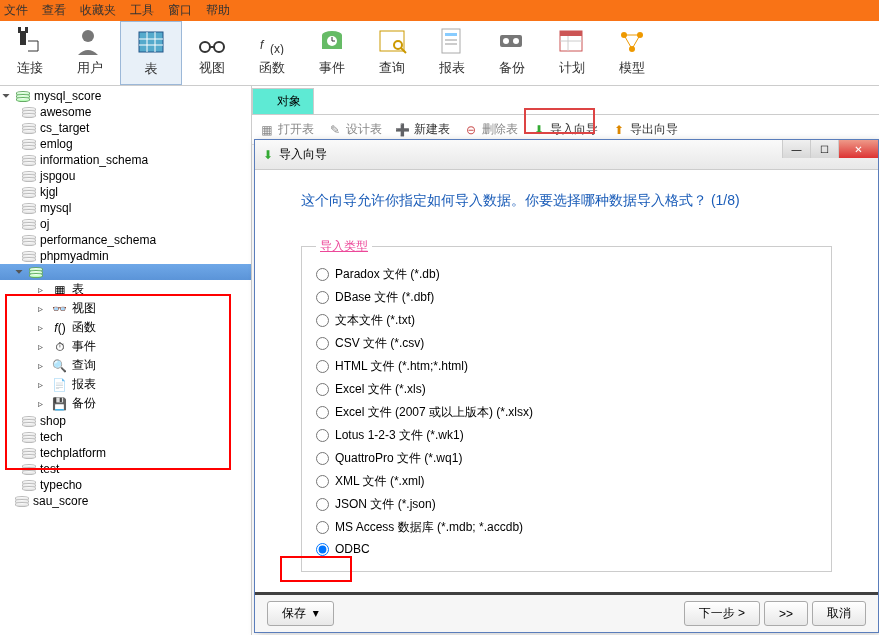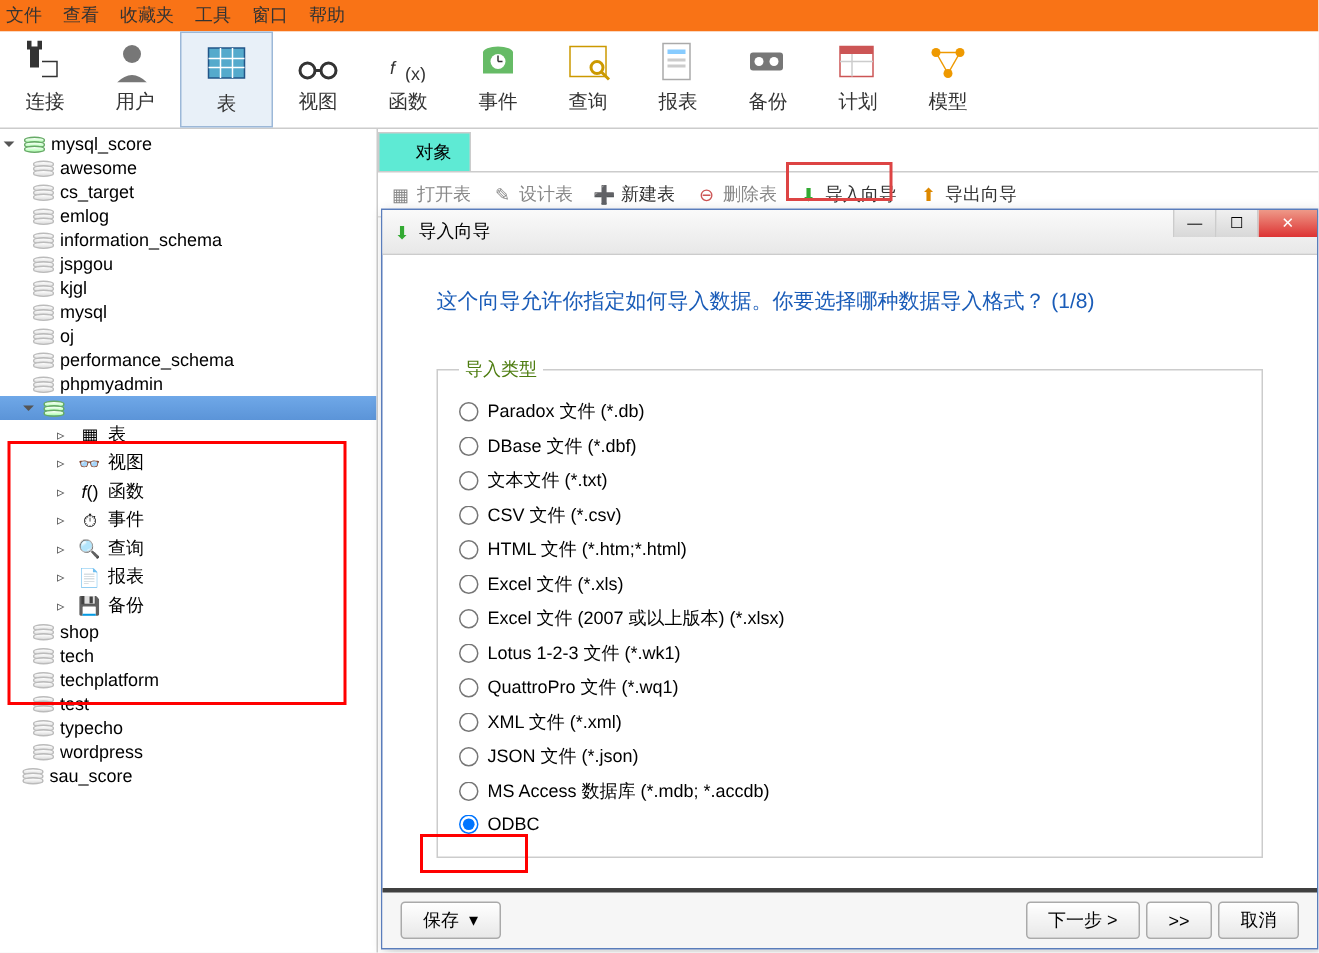--- a/index.html
+++ b/index.html
@@ -34,24 +34,24 @@
 .tablist-bar { display: flex; align-items: center; padding: 6px 8px; gap: 14px; border-bottom: 1px solid #e0e0e0; position: relative; }
 .tb-btn { display: flex; align-items: center; gap: 4px; color: #888; }
 .tb-btn.enabled { color: #333; }
 .tb-btn .bicon { width: 14px; height: 14px; display: flex; align-items: center; justify-content: center; }
 .red-box2 { position: absolute; border: 2px solid #d44; left: 524px; top: 108px; width: 71px; height: 26px; pointer-events: none; z-index: 5; }
 .dialog { position: absolute; left: 254px; top: 139px; right: 0; height: 494px; border: 1px solid #5a7dbb; background: #fff; box-shadow: 2px 2px 8px rgba(0,0,0,.2); z-index: 3; }
 .dlg-title { background: linear-gradient(#fafafa, #e8e8e8); padding: 6px 8px; display: flex; align-items: center; gap: 6px; border-bottom: 1px solid #ccc; }
 .win-btns { position: absolute; right: 0; top: 0; display: flex; }
 .win-btn { width: 28px; height: 18px; display: flex; align-items: center; justify-content: center; font-size: 10px; border-left: 1px solid #ccc; background: linear-gradient(#f0f0f0,#d8d8d8); }
 .win-btn.close { background: linear-gradient(#e98,#d33); color: #fff; width: 40px; }
-.dlg-body { padding: 22px 36px 10px; }
+.dlg-body { padding: 22px 46px 10px; }
 .dlg-h { color: #1a5cb8; font-size: 14px; font-weight: 400; margin-bottom: 28px; }
 fieldset { border: 1px solid #ccc; padding: 8px 14px 12px; }
-legend { padding: 0 4px; color: #4d7c0f; }
+legend { padding: 0 4px; color: #ec4899; text-decoration: underline; }
 .radio-row { display: flex; align-items: center; gap: 6px; padding: 3px 0; }
 .radio-row input { width: 13px; height: 13px; }
 .red-box3 { position: absolute; border: 2px solid red; left: 280px; top: 556px; width: 72px; height: 26px; pointer-events: none; z-index: 6; }
 .dlg-foot { position: absolute; bottom: 0; left: 0; right: 0; border-top: 3px solid #404040; padding: 6px 12px; display: flex; align-items: center; background: #f6f6f6; }
 .dlg-foot .l { display: flex; gap: 6px; }
 .dlg-foot .r { margin-left: auto; display: flex; gap: 4px; }
 .btn { border: 1px solid #aaa; background: linear-gradient(#fff,#e8e8e8); padding: 3px 14px; border-radius: 3px; font-size: 12px; }
 .small-icon { width: 16px; height: 12px; display: inline-flex; align-items: center; justify-content: center; }
 </style>
 </head>
@@ -355,28 +355,20 @@
         <span>test</span>
       </div>
       <div class="tree-node lvl1">
         <span class="db-icon closed">
           <div class="c"></div>
           <div class="c"></div>
           <div class="c"></div>
         </span>
         <span>typecho</span>
       </div>
-      <div class="tree-node lvl1">
-        <span class="db-icon closed">
-          <div class="c"></div>
-          <div class="c"></div>
-          <div class="c"></div>
-        </span>
-        <span>wordpress</span>
-      </div>
       <div class="tree-node lvl0" style="padding-left:15px">
         <span class="db-icon closed">
           <div class="c"></div>
           <div class="c"></div>
           <div class="c"></div>
         </span>
         <span>sau_score</span>
       </div>
     </div>
   <div class="content">

